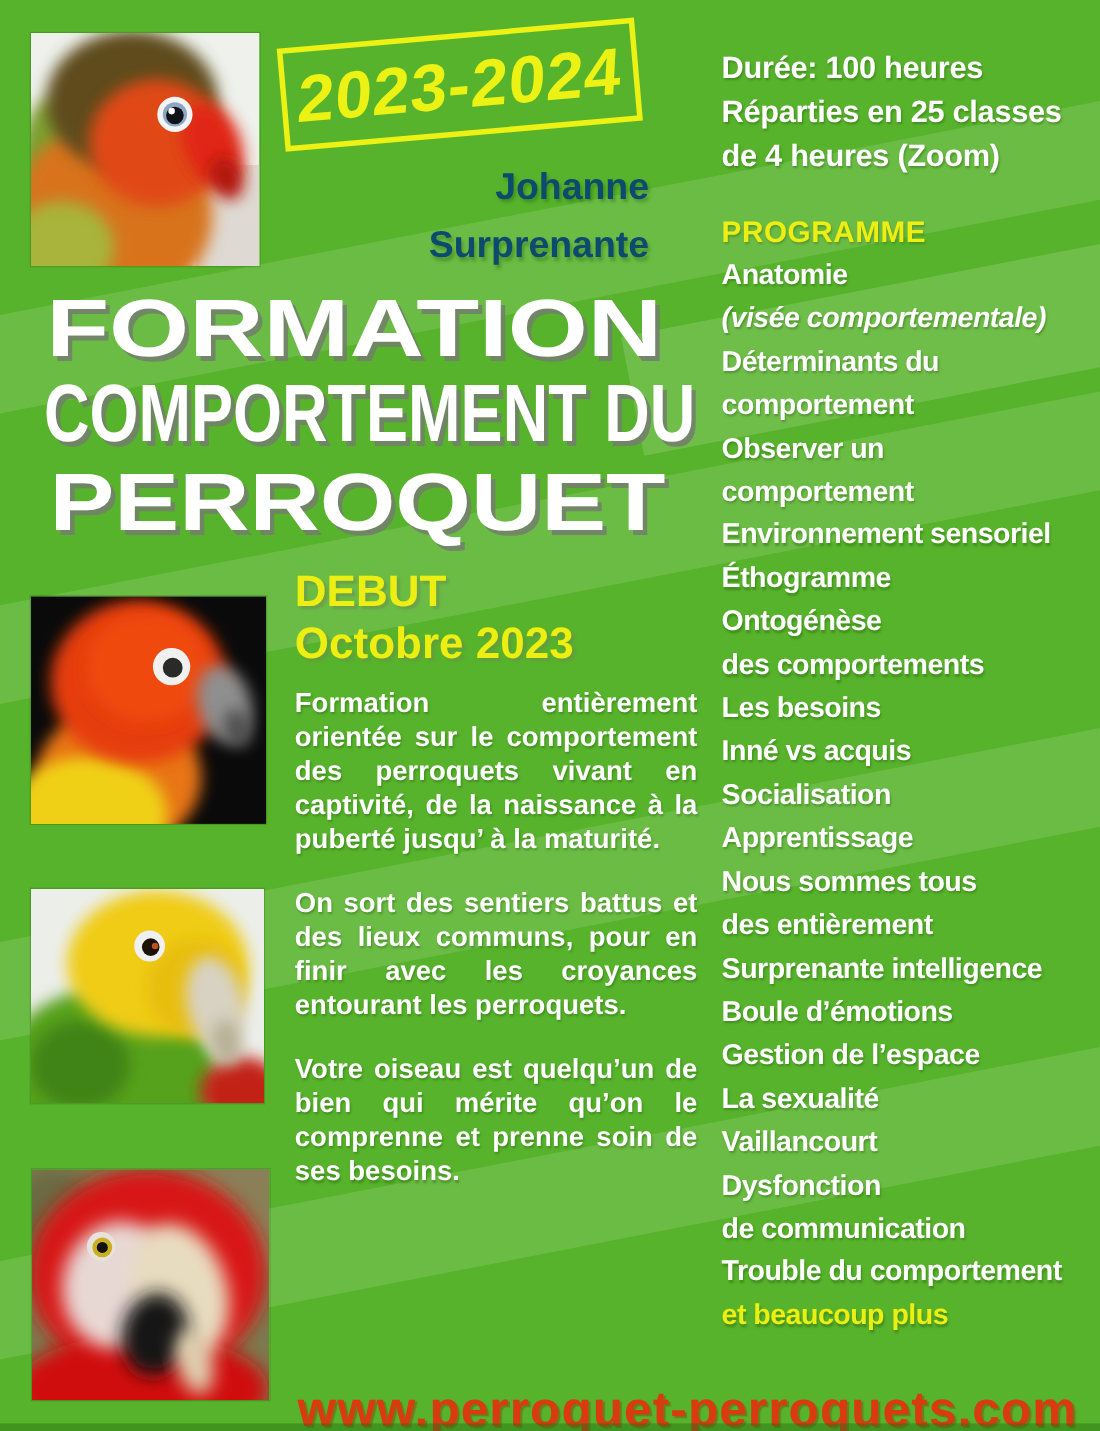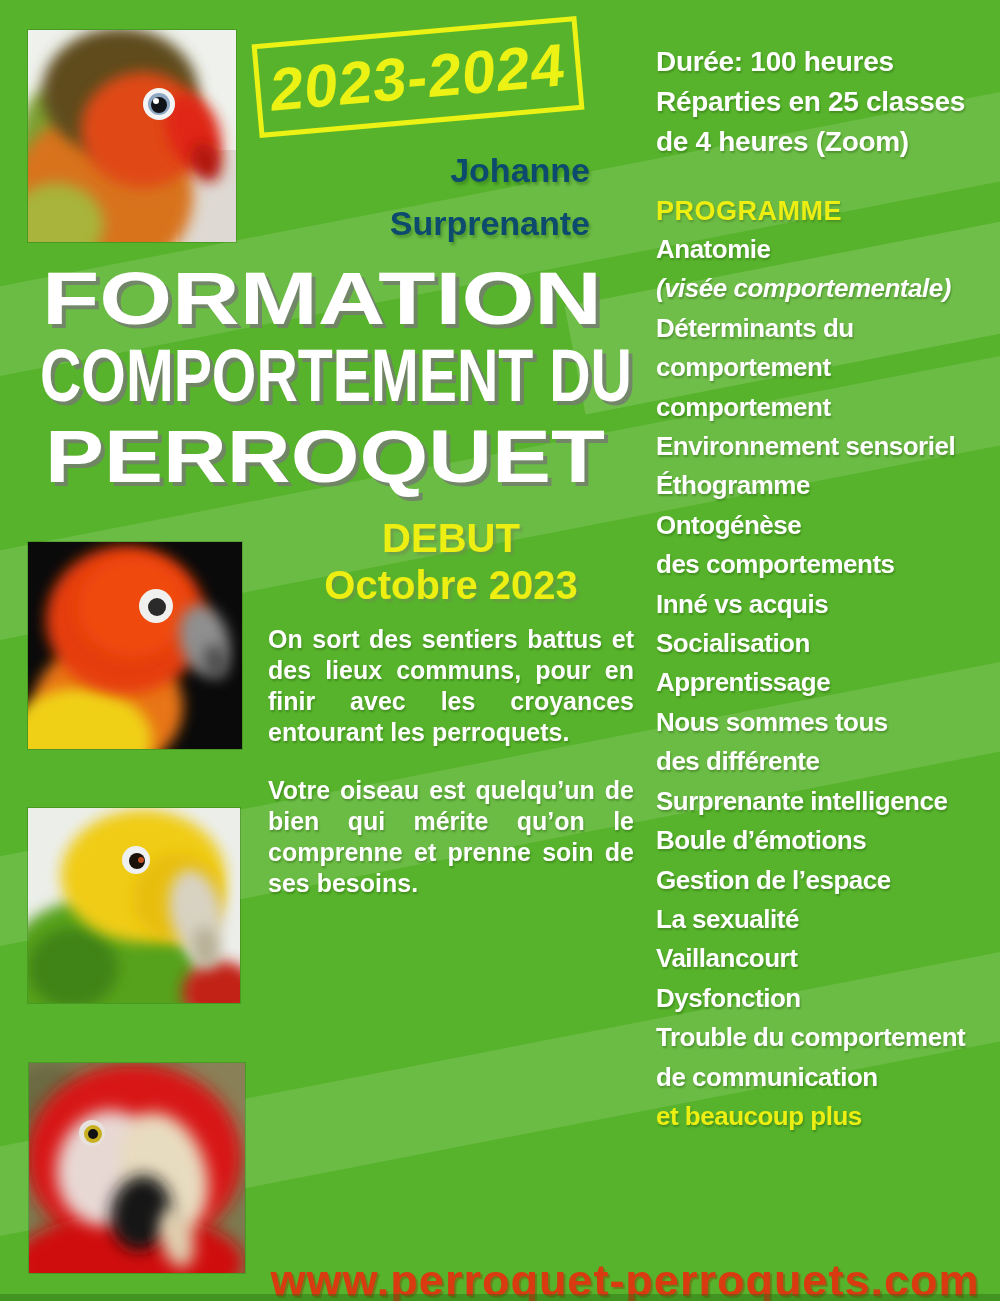--- a/index.html
+++ b/index.html
@@ -30,21 +30,21 @@
 
   
   .title{position:absolute;left:40px;top:262px;width:600px;}
   .title svg{display:block;margin:0 0 -3px 0;}
   .title text{font-family:"Liberation Sans",sans-serif;font-weight:bold;font-size:74px;}
   .t-shadow{fill:rgba(115,125,110,.85);}
   .t-main{fill:#ffffff;}
 
   
   .mid-col{position:absolute;left:268px;top:515px;width:366px;}
-  .start-block{text-align:center;color:#edee12;font-weight:bold;font-size:40px;
+  .start-block{color:#edee12;font-weight:bold;font-size:40px;
                line-height:47px;text-shadow:3px 3px 2px rgba(110,140,80,.55);}
   .paragraphs{margin-top:15px;}
   .paragraphs p{margin:0 0 27px 0;color:#fff;font-weight:bold;font-size:25px;
                 line-height:31px;text-align:justify;
                 text-shadow:1px 2px 2px rgba(35,85,15,.4);}
   .paragraphs p.yellow{color:#edee12;margin-bottom:0;}
 
   
   .right-col{position:absolute;left:656px;top:42px;width:344px;}
   .schedule{color:#fff;font-weight:bold;font-size:28px;line-height:40px;
@@ -181,55 +181,58 @@
       <text class="t-main" x="5" y="64" textLength="560" lengthAdjust="spacingAndGlyphs">PERROQUET</text>
     </svg>
   </div>
 
   <div class="mid-col">
     <div class="start-block">
       <div>DEBUT</div>
       <div>Octobre 2023</div>
     </div>
     <div class="paragraphs">
+        <p>Formation entièrement orientée sur le comportement des perroquets vivant en captivité, de la naissance à la puberté jusqu’ à la maturité.</p>
         <p>On sort des sentiers battus et des lieux communs, pour en finir avec les croyances entourant les perroquets.</p>
         <p>Votre oiseau est quelqu’un de bien qui mérite qu’on le comprenne et prenne soin de ses besoins.</p>
       </div>
   </div>
 
   <div class="right-col">
     <div class="schedule">
       <div>Durée: 100 heures</div>
       <div>Réparties en 25 classes</div>
       <div>de 4 heures (Zoom)</div>
     </div>
     <div class="prog-heading">PROGRAMME</div>
     <div>
         <div class="prog-item">Anatomie</div>
         <div class="prog-item italic">(visée comportementale)</div>
         <div class="prog-item">Déterminants du</div>
         <div class="prog-item">comportement</div>
+        <div class="prog-item">Observer un</div>
         <div class="prog-item">comportement</div>
         <div class="prog-item">Environnement sensoriel</div>
         <div class="prog-item">Éthogramme</div>
         <div class="prog-item">Ontogénèse</div>
         <div class="prog-item">des comportements</div>
+        <div class="prog-item">Les besoins</div>
         <div class="prog-item">Inné vs acquis</div>
         <div class="prog-item">Socialisation</div>
         <div class="prog-item">Apprentissage</div>
         <div class="prog-item">Nous sommes tous</div>
-        <div class="prog-item">des différente</div>
+        <div class="prog-item">des entièrement</div>
         <div class="prog-item">Surprenante intelligence</div>
         <div class="prog-item">Boule d’émotions</div>
         <div class="prog-item">Gestion de l’espace</div>
         <div class="prog-item">La sexualité</div>
         <div class="prog-item">Vaillancourt</div>
         <div class="prog-item">Dysfonction</div>
+        <div class="prog-item">de communication</div>
         <div class="prog-item">Trouble du comportement</div>
-        <div class="prog-item">de communication</div>
         <div class="prog-item yellow">et beaucoup plus</div>
       </div>
   </div>
 
   <div class="footer-url">www.perroquet-perroquets.com</div>
 
   <div class="bottom-edge"></div>
 </div>
 
 </body></html>

